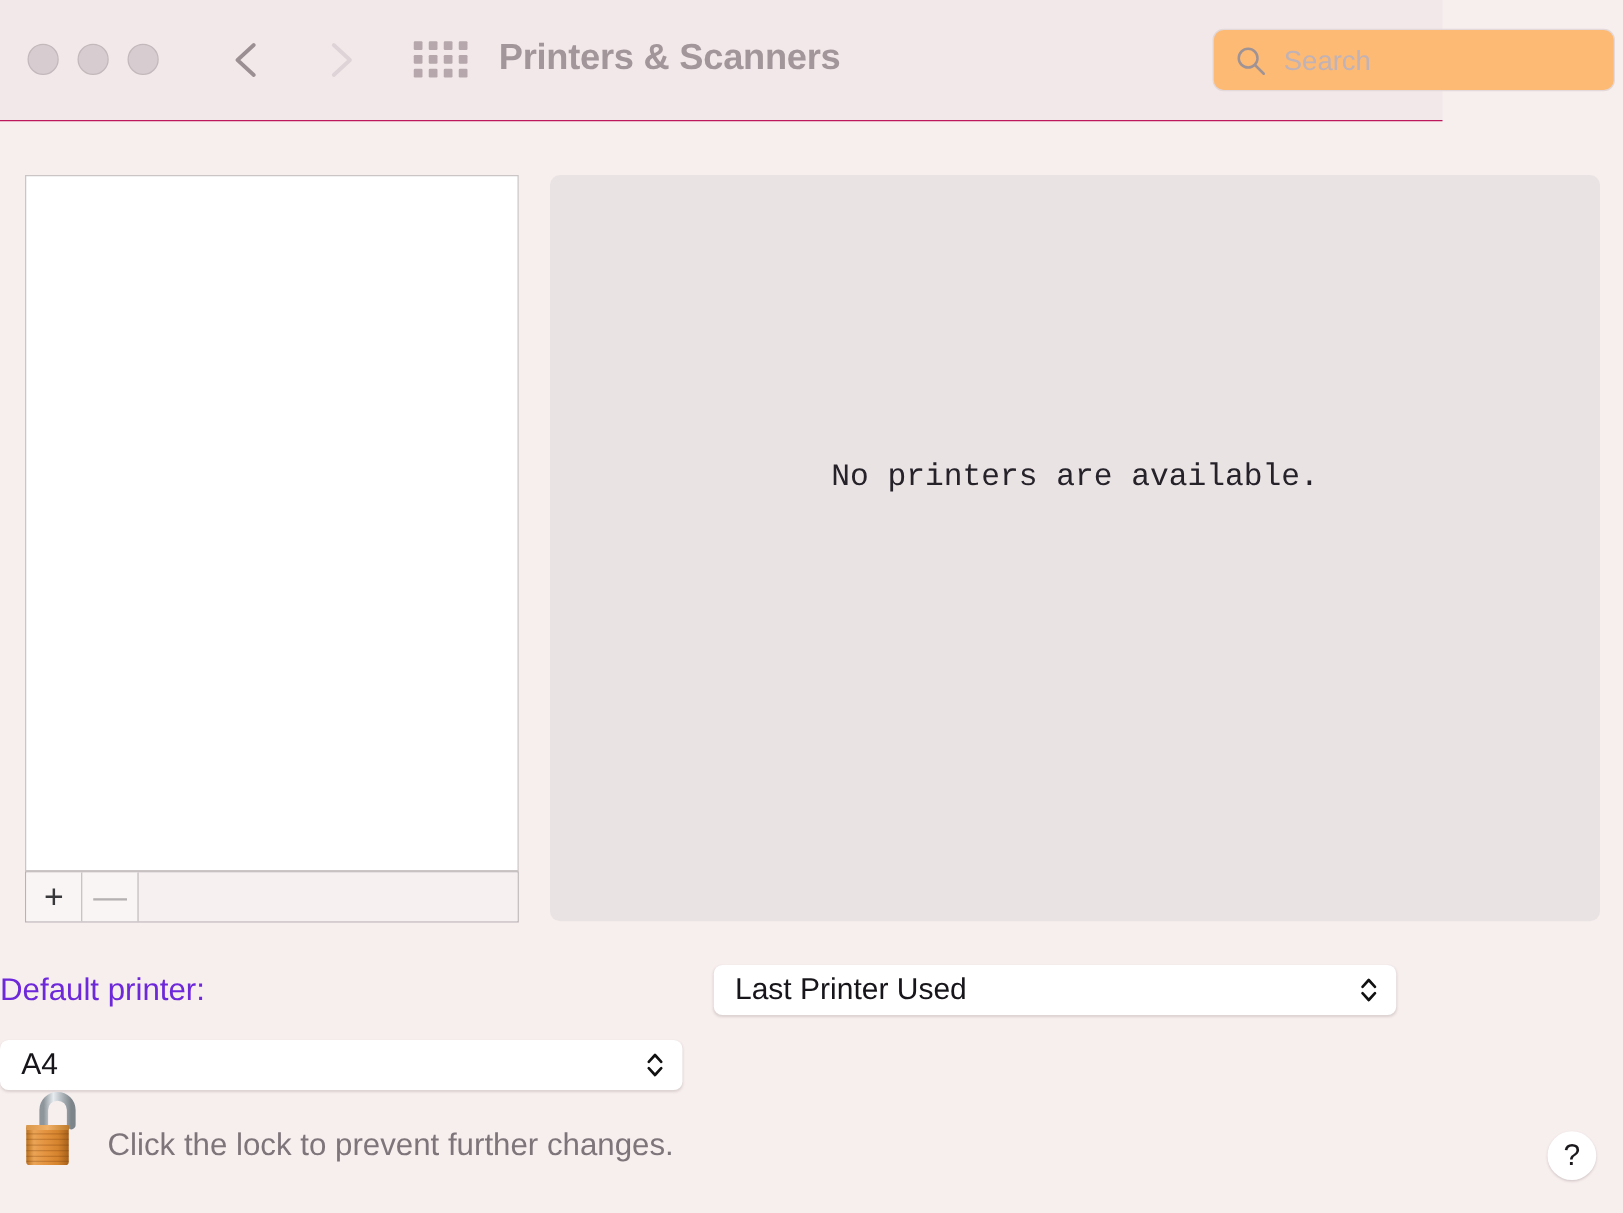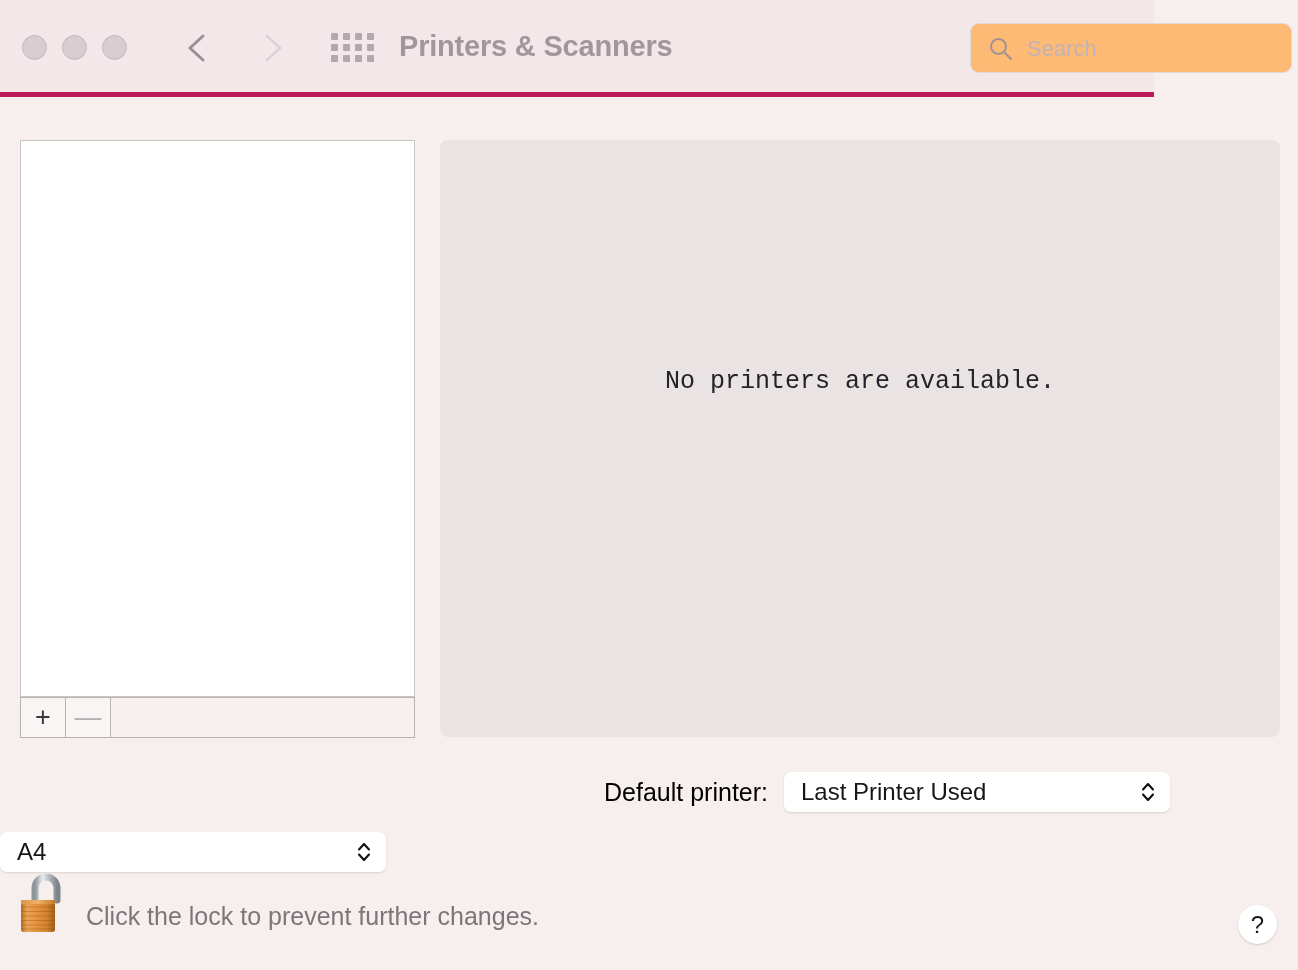--- a/index.html
+++ b/index.html
@@ -17,21 +17,21 @@
     -webkit-font-smoothing: antialiased;
   }
 
   
   #titlebar {
     position: absolute;
     left: 0; top: 0;
     width: 1154px;
     height: 97px;
     background: #f2e8e9;
-    border-bottom: 5px solid #be185d;
+    border-bottom: 1px solid #be185d;
     box-sizing: border-box;
   }
 
   #traffic-lights {
     position: absolute;
     left: 22px; top: 35px;
     display: flex;
     gap: 15px;
   }
   .light {
@@ -166,32 +166,31 @@
   
   .pref-row {
     position: absolute;
     display: flex;
     align-items: center;
   }
   #row-default-printer { left: 0px; top: 772px; }
   #row-default-paper   { left: 0px; top: 832px; }
 
   .pref-label {
-    width: 784px;
-    text-align: right;
+    width: 571px;
     padding-right: 16px;
     box-sizing: border-box;
     font-size: 25px;
-    color: #000000;
+    color: #6d28d9;
     white-space: nowrap;
   }
 
   .popup-button {
     position: relative;
-    width: 386px;
+    width: 546px;
     height: 40px;
     background: #ffffff;
     border-radius: 7px;
     box-shadow: 0 1px 2px rgba(80, 60, 65, 0.16);
     display: flex;
     align-items: center;
     box-sizing: border-box;
   }
   .popup-value {
     padding-left: 17px;

